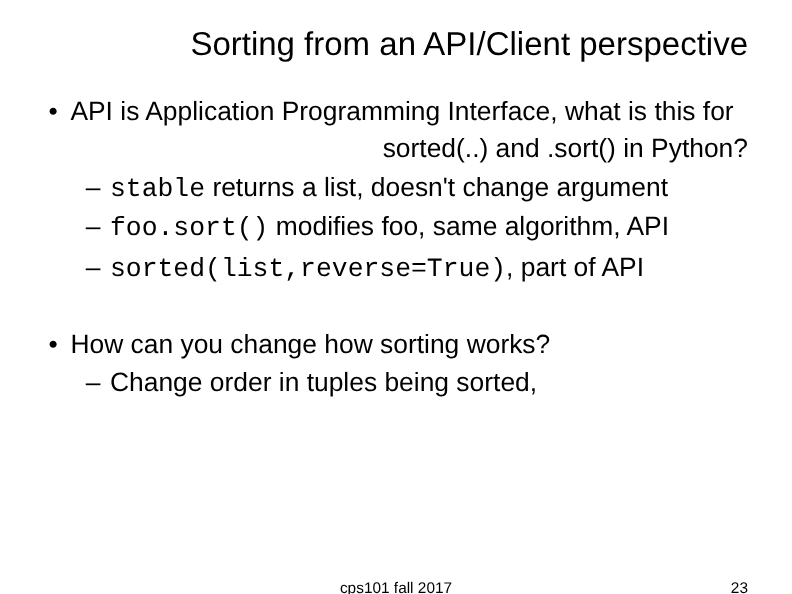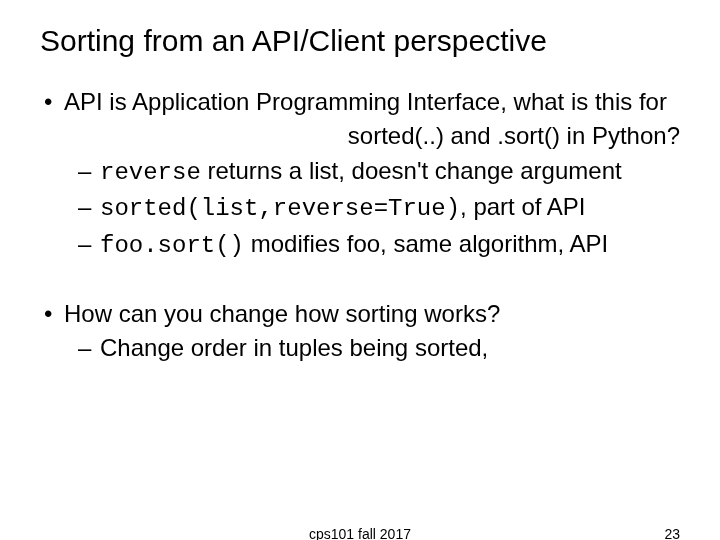--- a/index.html
+++ b/index.html
@@ -7,21 +7,21 @@
     width: 720px;
     height: 540px;
     background: #fff;
     font-family: Arial, Helvetica, sans-serif;
     color: #000;
     position: relative;
     padding: 24px 40px 0 40px;
   }
   .title {
     font-size: 30px;
-    text-align: left;
+    text-align: right;
     margin-bottom: 28px;
     font-weight: normal;
   }
   .bullets {
     font-size: 24px;
     line-height: 1.35;
   }
   .l1 { margin-left: 4px; margin-bottom: 2px; }
   .l1::before { content: "•"; display: inline-block; width: 20px; }
   .l1-cont { margin-left: 24px; margin-bottom: 2px; text-align: right; }
@@ -45,25 +45,25 @@
 <body>
 
 <h1 class="title">Sorting from an API/Client perspective</h1>
 
 <div class="bullets">
 
   <div class="l1"><span>API is Application Programming Interface, what is this for</span></div>
   <div class="l1-cont">sorted(..) and .sort() in Python?</div>
 
 
-  <div class="l2"><span class="code">reverse</span><span> returns a list, doesn't change argument</span></div>
+  <div class="l2"><span class="code">stable</span><span> returns a list, doesn't change argument</span></div>
+
+  <div class="l2"><span class="code">foo.sort()</span><span> modifies foo, same algorithm, API</span></div>
 
   <div class="l2"><span class="code">sorted(list,reverse=True)</span><span>, part of API</span></div>
-
-  <div class="l2"><span class="code">foo.sort()</span><span> modifies foo, same algorithm, API</span></div>
 
   <div class="gap"></div>
 
   <div class="l1"><span>How can you change how sorting works?</span></div>
 
   <div class="l2"><span>Change order in tuples being sorted,</span></div>
 
 
 
 </div>

